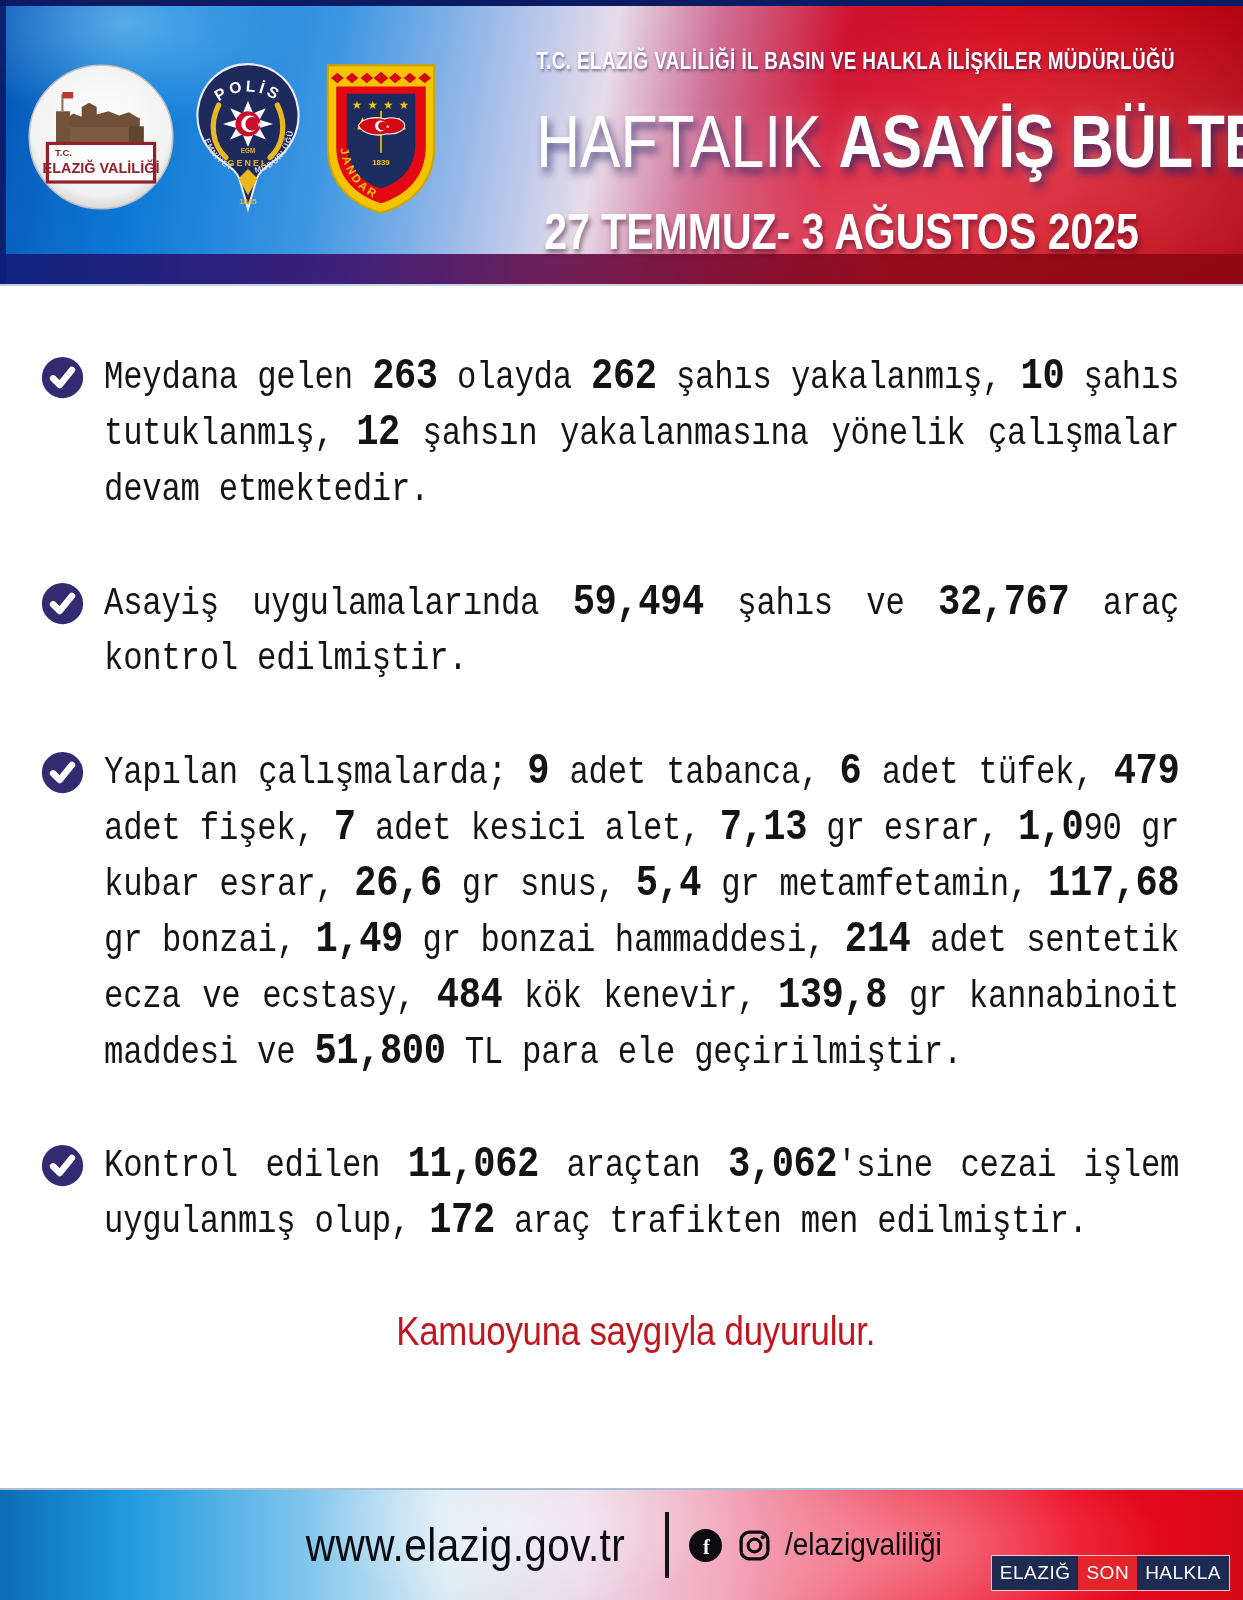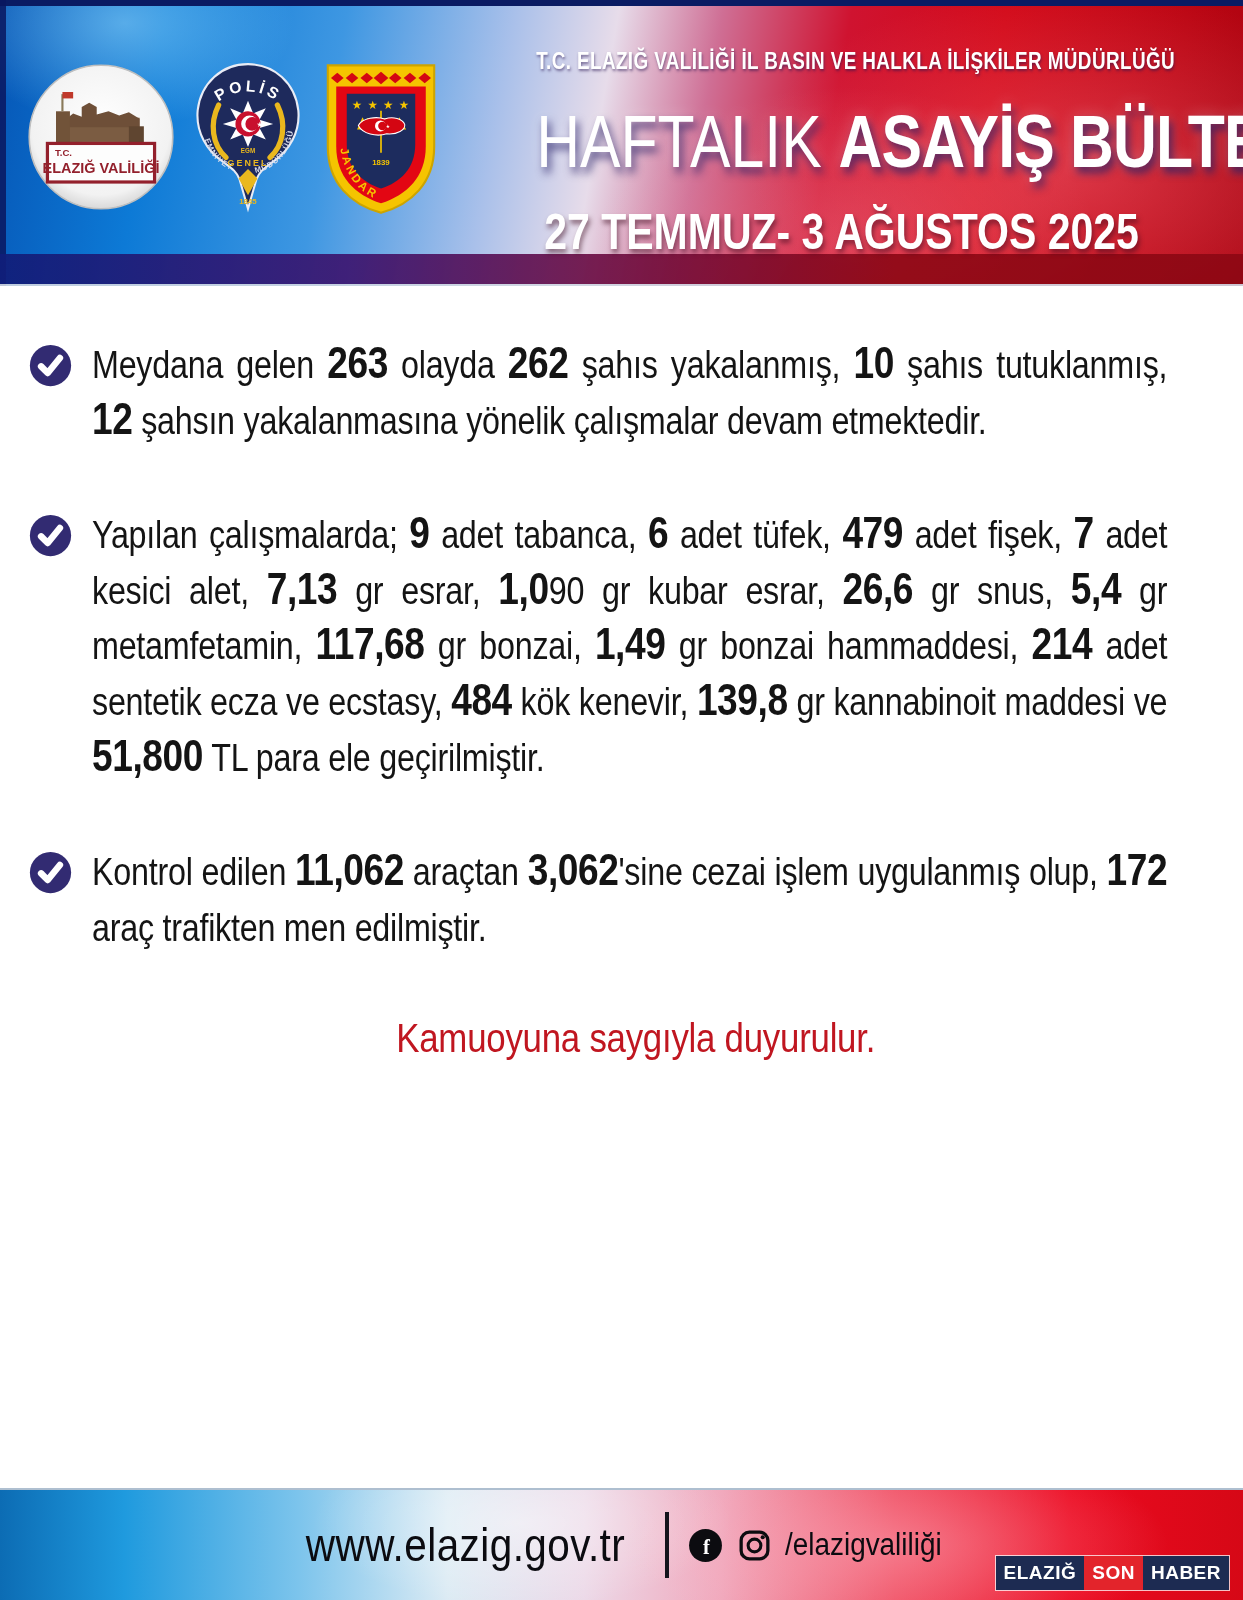--- a/index.html
+++ b/index.html
@@ -36,21 +36,21 @@
   .agency-line b{font-weight:800;}
   .main-title{margin-top:28px;font-size:74px;line-height:1.05;
     text-shadow:4px 6px 9px rgba(34,24,96,.75),0 0 16px rgba(255,255,255,.25);}
   .main-title .t-light{font-weight:400;}
   .main-title .t-bold{font-weight:800;letter-spacing:-1px;}
   .date-line{margin-top:22px;font-size:50px;font-weight:700;
     text-shadow:2px 4px 6px rgba(60,10,30,.55);}
   
   .content{position:absolute;top:286px;left:0;right:0;bottom:110px;background:#fff;
     padding:52px 0 0 28px;}
-  ul.bulletins{list-style:none;margin:0;padding:0;}
+  ul.bulletins{list-style:none;margin:12px;padding:0;font-family:Liberation Mono, monospace;}
   li.bullet{display:flex;align-items:flex-start;gap:19px;margin-bottom:58px;}
   .check{flex:none;width:45px;height:45px;margin-top:5px;}
   .btext{flex:none;width:1265px;transform:scaleX(.85);transform-origin:left top;
     font-size:38px;line-height:1.47;color:#141414;text-align:justify;letter-spacing:-.3px;}
   .btext b{font-weight:700;font-size:1.15em;line-height:1;letter-spacing:-.5px;}
   .closing{margin-top:22px;width:1215px;text-align:center;}
   .closing span{display:inline-block;transform:scaleX(.85);transform-origin:center;
     font-size:41px;color:#c01620;letter-spacing:-.3px;}
   
   .footer{
@@ -63,21 +63,21 @@
   }
   .footer-row{position:absolute;top:0;left:0;right:0;bottom:0;
     display:flex;align-items:center;justify-content:center;gap:18px;}
   .site-url{font-size:46px;color:#0b0b10;letter-spacing:.5px;
     transform:scaleX(.88);transform-origin:center;white-space:nowrap;}
   .v-divider{width:4px;height:66px;background:#14141c;flex:none;}
   .social{display:flex;align-items:center;gap:12px;}
   .social .handle{font-size:31px;color:#0b0b10;transform:scaleX(.9);transform-origin:left center;white-space:nowrap;}
   .sicon{flex:none;width:37px;height:37px;}
   .watermark{position:absolute;right:13px;bottom:9px;display:flex;
-    font-size:19px;font-weight:700;letter-spacing:.5px;color:#fff;
+    font-size:19px;font-weight:400;letter-spacing:.5px;color:#fff;
     border:1px solid rgba(255,255,255,.75);justify-content:center;}
   .wm-seg{padding:6px 8px;}
   .wm-navy{background:#1d2b52;}
   .wm-red{background:#e3242b;}
 </style>
 </head>
 <body>
 
 <div class="poster">
 
@@ -191,20 +191,27 @@
             <circle cx="24" cy="24" r="22" fill="#322b72"></circle>
             <path d="M14,25 L21,32 L34,16" fill="none" stroke="#ffffff" stroke-width="7" stroke-linecap="round" stroke-linejoin="round"></path>
           </svg>
         <div class="btext"><span>Meydana gelen </span><b>263</b><span> olayda </span><b>262</b><span> şahıs yakalanmış, </span><b>10</b><span> şahıs tutuklanmış, </span><b>12</b><span> şahsın yakalanmasına yönelik çalışmalar devam etmektedir.</span></div>
       </li>
       <li class="bullet">
         <svg class="check" viewBox="0 0 48 48">
             <circle cx="24" cy="24" r="22" fill="#322b72"></circle>
             <path d="M14,25 L21,32 L34,16" fill="none" stroke="#ffffff" stroke-width="7" stroke-linecap="round" stroke-linejoin="round"></path>
           </svg>
+        <div class="btext"><span>Asayiş uygulamalarında </span><b>59,494</b><span> şahıs ve </span><b>32,767</b><span> araç kontrol edilmiştir.</span></div>
+      </li>
+      <li class="bullet">
+        <svg class="check" viewBox="0 0 48 48">
+            <circle cx="24" cy="24" r="22" fill="#322b72"></circle>
+            <path d="M14,25 L21,32 L34,16" fill="none" stroke="#ffffff" stroke-width="7" stroke-linecap="round" stroke-linejoin="round"></path>
+          </svg>
         <div class="btext"><span>Yapılan çalışmalarda; </span><b>9</b><span> adet tabanca, </span><b>6</b><span> adet tüfek, </span><b>479</b><span> adet fişek, </span><b>7</b><span> adet kesici alet, </span><b>7,13</b><span> gr esrar, </span><b>1,0</b><span>90 gr kubar esrar, </span><b>26,6</b><span> gr snus, </span><b>5,4</b><span> gr metamfetamin, </span><b>117,68</b><span> gr bonzai, </span><b>1,49</b><span> gr bonzai hammaddesi, </span><b>214</b><span> adet sentetik ecza ve ecstasy, </span><b>484</b><span> kök kenevir, </span><b>139,8</b><span> gr kannabinoit maddesi ve </span><b>51,800</b><span> TL para ele geçirilmiştir.</span></div>
       </li>
       <li class="bullet">
         <svg class="check" viewBox="0 0 48 48">
             <circle cx="24" cy="24" r="22" fill="#322b72"></circle>
             <path d="M14,25 L21,32 L34,16" fill="none" stroke="#ffffff" stroke-width="7" stroke-linecap="round" stroke-linejoin="round"></path>
           </svg>
         <div class="btext"><span>Kontrol edilen </span><b>11,062</b><span> araçtan </span><b>3,062</b><span>'sine cezai işlem uygulanmış olup, </span><b>172</b><span> araç trafikten men edilmiştir.</span></div>
       </li>
     </ul>
@@ -226,17 +233,17 @@
             <rect x="5" y="5" width="26" height="26" rx="8" fill="none" stroke="#0c0c10" stroke-width="3.2"></rect>
             <circle cx="18" cy="18" r="6.2" fill="none" stroke="#0c0c10" stroke-width="3"></circle>
             <circle cx="26" cy="10" r="2" fill="#0c0c10"></circle>
           </svg>
         <span class="handle">/elazigvaliliği</span>
       </span>
     </div>
     <div class="watermark">
       <span class="wm-seg wm-navy">ELAZIĞ</span>
       <span class="wm-seg wm-red">SON</span>
-      <span class="wm-seg wm-navy">HABER</span>
+      <span class="wm-seg wm-navy">HALKLA</span>
     </div>
   </div>
 
 </div>
 
 </body></html>

